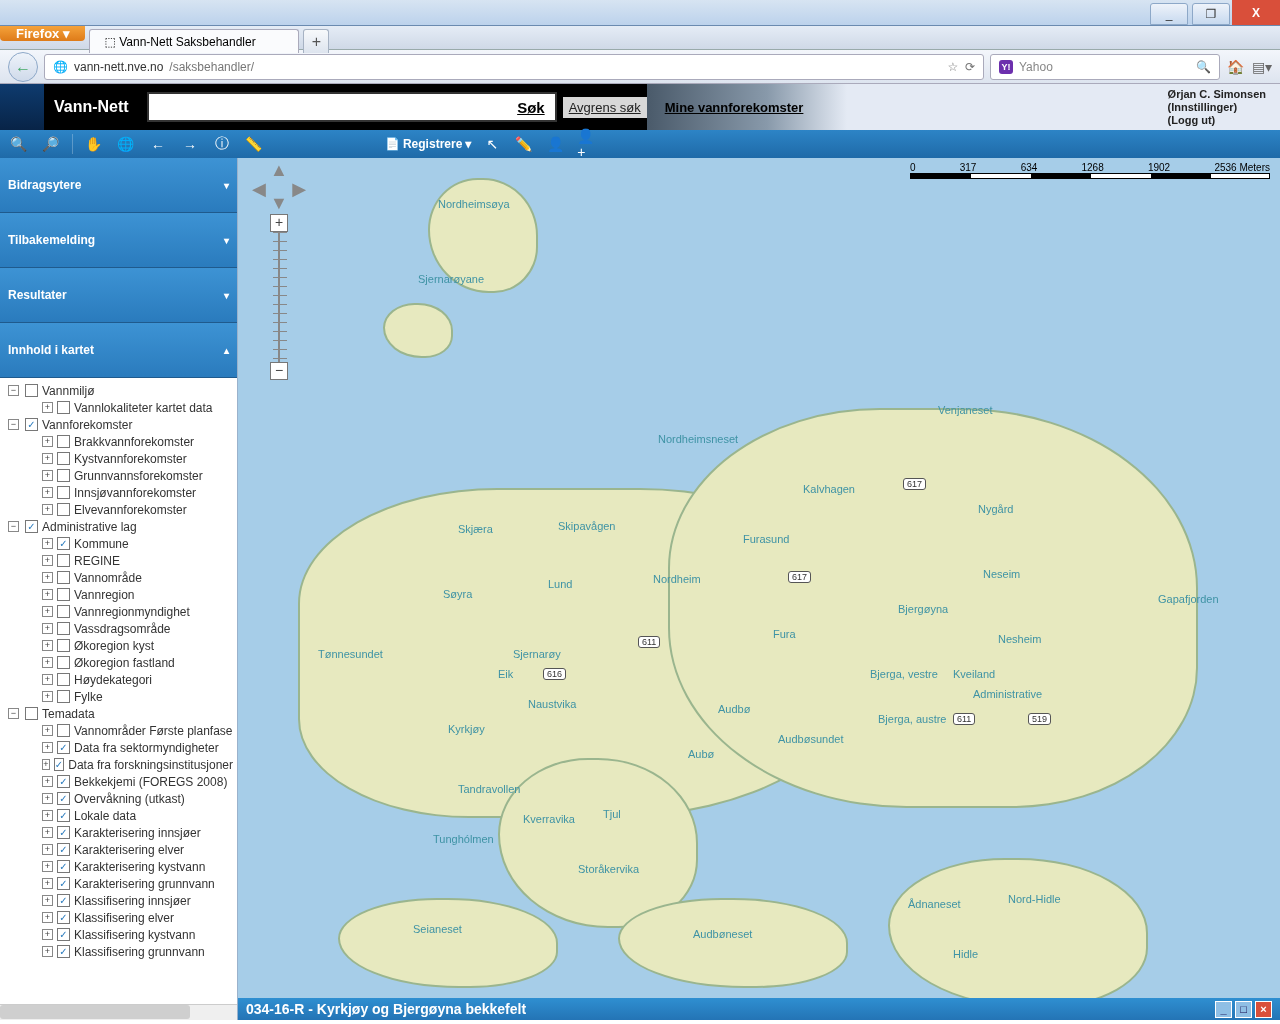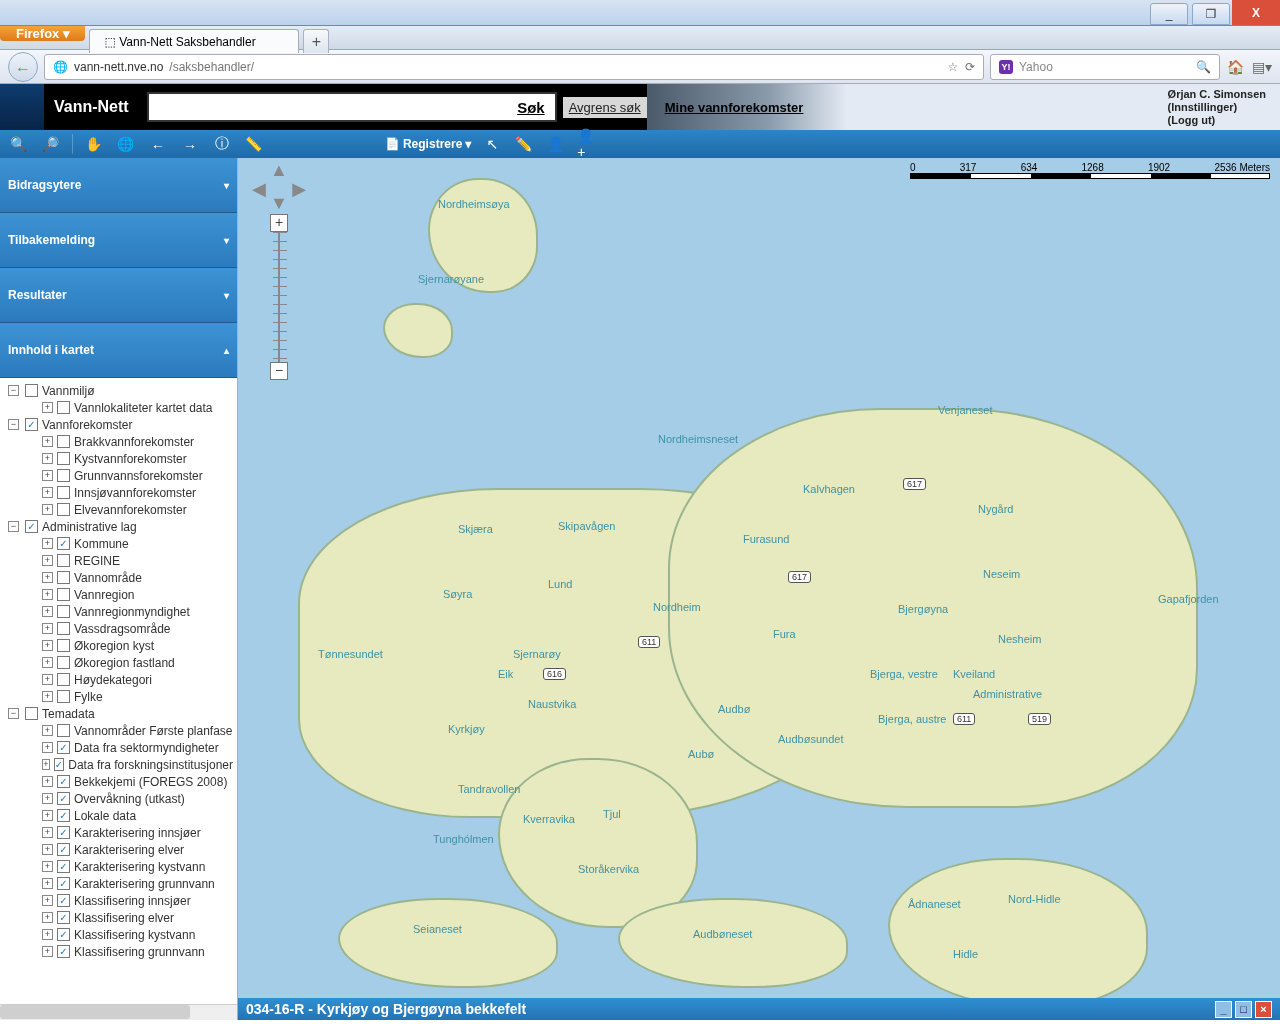--- a/index.html
+++ b/index.html
@@ -392,21 +392,21 @@
         <div class="mlabel" style="left: 180px; top: 115px;">Sjernarøyane</div>
         <div class="mlabel" style="left: 420px; top: 275px;">Nordheimsneset</div>
         <div class="mlabel" style="left: 220px; top: 365px;">Skjæra</div>
         <div class="mlabel" style="left: 320px; top: 362px;">Skipavågen</div>
         <div class="mlabel" style="left: 565px; top: 301px; margin-top: 24px;">Kalvhagen</div>
         <div class="mlabel" style="left: 700px; top: 246px;">Venjaneset</div>
         <div class="mlabel" style="left: 505px; top: 375px;">Furasund</div>
         <div class="mlabel" style="left: 740px; top: 345px;">Nygård</div>
         <div class="mlabel" style="left: 205px; top: 430px;">Søyra</div>
         <div class="mlabel" style="left: 310px; top: 420px;">Lund</div>
-        <div class="mlabel" style="left: 415px; top: 415px; margin-top: 28px;">Nordheim</div>
+        <div class="mlabel" style="left: 415px; top: 415px;">Nordheim</div>
         <div class="mlabel" style="left: 660px; top: 445px;">Bjergøyna</div>
         <div class="mlabel" style="left: 745px; top: 410px;">Neseim</div>
         <div class="mlabel" style="left: 760px; top: 475px;">Nesheim</div>
         <div class="mlabel" style="left: 920px; top: 435px;">Gapafjorden</div>
         <div class="mlabel" style="left: 80px; top: 490px;">Tønnesundet</div>
         <div class="mlabel" style="left: 275px; top: 490px;">Sjernarøy</div>
         <div class="mlabel" style="left: 260px; top: 510px;">Eik</div>
         <div class="mlabel" style="left: 535px; top: 470px;">Fura</div>
         <div class="mlabel" style="left: 290px; top: 540px;">Naustvika</div>
         <div class="mlabel" style="left: 480px; top: 545px;">Audbø</div>

